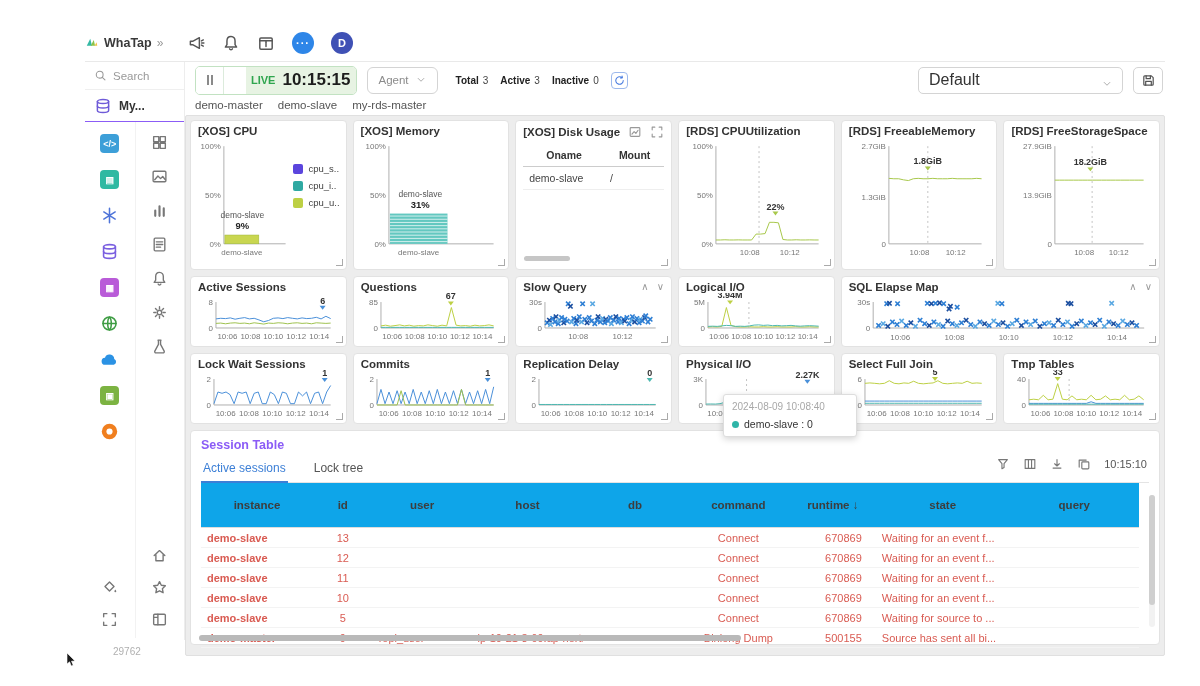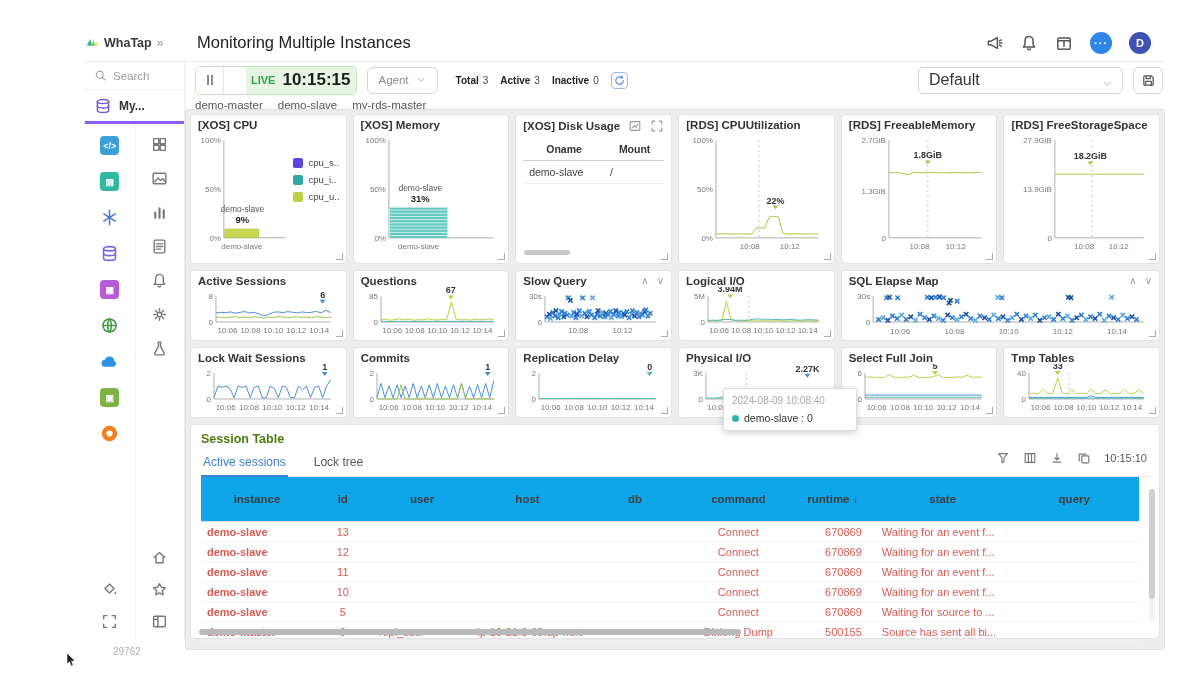--- a/index.html
+++ b/index.html
@@ -12,21 +12,21 @@
   .logo-chev{color:#9a9a9a;font-size:12px;}
   .page-title{font-size:16.5px;font-weight:500;color:#222;margin-left:10px;flex:1;}
   .hdr-icons{display:flex;align-items:center;gap:17px;padding-right:14px;}
   .hicon{width:18px;height:18px;color:#555;}
   .chat-bubble{width:22px;height:22px;border-radius:50%;background:#2e86e8;color:#fff;display:flex;align-items:center;justify-content:center;font-weight:bold;font-size:11px;letter-spacing:1px;}
   .avatar{width:22px;height:22px;border-radius:50%;background:#3f51b5;color:#fff;display:flex;align-items:center;justify-content:center;font-weight:bold;font-size:11px;}
   
   .sidebar{position:absolute;left:85px;top:62px;width:100px;height:578px;border-right:1px solid #ededed;box-sizing:border-box;}
   .sb-search{height:27px;border-bottom:1px solid #efefef;display:flex;align-items:center;gap:6px;padding:0 9px;color:#999;font-size:11.5px;}
   .sb-search .hicon{width:13px;height:13px;color:#999;}
-  .sb-my{height:31px;border-bottom:3px solid #8b5cf6;display:flex;align-items:center;gap:7px;padding:0 9px;font-weight:bold;font-size:12px;color:#333;text-align:right;}
+  .sb-my{height:31px;border-bottom:1px solid #8b5cf6;display:flex;align-items:center;gap:7px;padding:0 9px;font-weight:bold;font-size:12px;color:#333;text-align:right;}
   .sb-my .picon{width:18px;height:18px;color:#6f5bd8;}
   .sb-rails{display:flex;height:516px;}
   .rail{width:50%;display:flex;flex-direction:column;align-items:center;padding-top:12px;gap:17px;box-sizing:border-box;}
   .rail-right{border-left:1px solid #f2f2f2;}
   .prod-sq{width:19px;height:19px;border-radius:4px;color:#fff;display:flex;align-items:center;justify-content:center;font-size:9px;font-weight:bold;}
   .picon{width:19px;height:19px;display:block;}
   .micon{width:17px;height:17px;color:#777;display:block;}
   .rail-bottom{margin-top:auto;display:flex;flex-direction:column;align-items:center;gap:15px;padding-bottom:10px;}
   .sb-count{position:absolute;left:113px;top:646px;color:#b0b0b0;font-size:10px;}
   
@@ -44,21 +44,21 @@
   .stat span{margin-left:4px;color:#444;}
   .refresh-btn{width:17px;height:17px;color:#4a7de0;border:1px solid #9db9ec;border-radius:4px;display:flex;align-items:center;justify-content:center;padding:1px;box-sizing:border-box;}
   .tb-spacer{flex:1;}
   .view-select{width:205px;height:27px;border:1px solid #d4d4d4;border-radius:5px;display:flex;align-items:center;padding:0 10px;font-size:16px;color:#333;background:#fff;box-sizing:border-box;}
   .view-select .hicon{width:10px;height:10px;color:#999;}
   .vs-label{flex:1;}
   .save-btn{width:30px;height:27px;border:1px solid #d4d4d4;border-radius:5px;display:flex;align-items:center;justify-content:center;color:#9a9a9a;background:#fff;box-sizing:border-box;}
   .save-btn .hicon{width:15px;height:15px;}
   .tags-row{position:absolute;left:195px;top:99px;display:flex;gap:15px;font-size:11.5px;color:#555;}
   
-  .dashboard{position:absolute;left:185px;top:109px;width:980px;height:541px;background:#ededed;border:1px solid #e0e0e0;border-radius:2px;padding:4px;box-sizing:border-box;}
+  .dashboard{position:absolute;left:185px;top:115px;width:980px;height:541px;background:#ededed;border:1px solid #e0e0e0;border-radius:2px;padding:4px;box-sizing:border-box;}
   .row{display:grid;grid-template-columns:repeat(6,1fr);gap:6px;margin-bottom:6px;}
   .card{background:#fff;border:1px solid #e2e2e2;border-radius:4px;position:relative;padding:4px 7px;box-sizing:border-box;}
   .row1 .card{height:150px;}
   .row23 .card{height:71px;}
   .card-title{font-size:11.5px;font-weight:bold;color:#333;white-space:nowrap;overflow:hidden;}
   .spark-lg{width:100%;height:120px;display:block;}
   .spark-cpu{width:68%;height:120px;display:block;}
   .spark-sm{width:100%;height:48px;display:block;}
   .rsz{position:absolute;right:3px;bottom:3px;width:6px;height:6px;border-right:1.5px solid #aaa;border-bottom:1.5px solid #aaa;}
   .legend{position:absolute;right:6px;top:42px;display:flex;flex-direction:column;gap:6px;}
@@ -76,21 +76,21 @@
   .dt-c2{width:42%;padding-left:6px;white-space:nowrap;overflow:hidden;}
   .dt-head .dt-c1,.dt-head .dt-c2{text-align:center;padding-left:0;}
   .disk-thumb{position:absolute;left:8px;bottom:8px;width:46px;height:5px;background:#c6c6c6;border-radius:3px;}
   
   .pio-tip{position:absolute;left:44px;top:40px;width:116px;background:#fff;border:1px solid #ddd;border-radius:3px;box-shadow:0 2px 7px rgba(0,0,0,.18);padding:6px 8px;z-index:30;}
   .tip-date{color:#a8a8a8;font-size:10px;}
   .tip-row{display:flex;align-items:center;gap:5px;margin-top:6px;color:#333;font-size:10.5px;}
   .tip-dot{width:7px;height:7px;border-radius:50%;background:#2fb5a8;}
   
   .session-card{background:#fff;border:1px solid #e2e2e2;border-radius:4px;position:relative;height:215px;padding:7px 10px;box-sizing:border-box;}
-  .st-title{font-weight:bold;font-size:12.5px;color:#4d7c0f;}
+  .st-title{font-weight:bold;font-size:12.5px;color:#8b5cf6;}
   .st-tabs{display:flex;gap:24px;margin-top:5px;border-bottom:1px solid #e4e4e4;position:relative;}
   .tab{font-size:12px;padding:4px 2px 6px;color:#555;}
   .tab.active{color:#3c7fd6;border-bottom:2px solid #3c7fd6;margin-bottom:-1px;}
   .st-tools{position:absolute;right:2px;top:0;display:flex;gap:13px;align-items:center;color:#666;}
   .st-tools .hicon{width:14px;height:14px;color:#777;}
   .st-time{font-size:11px;color:#555;}
   table.sess{width:calc(100% - 10px);border-collapse:collapse;margin-top:0;table-layout:fixed;}
   table.sess th{font-size:11.5px;font-weight:bold;color:#3d3d3d;text-align:center;padding:16px 4px;border-bottom:1px solid #ddd;background:#0ea5e9;}
   table.sess td{font-size:11px;color:#d95b52;padding:3.5px 6px;border-bottom:1px solid #f3f3f3;white-space:nowrap;overflow:hidden;}
   table.sess td.c-instance{font-weight:bold;}
@@ -112,21 +112,20 @@
       <span class="logo-mark">
         <svg width="14" height="14" viewBox="0 0 16 16">
             <path d="M2 11 L6 3 L8 11 Z" fill="#35b9a5"></path>
             <path d="M6.5 11 L10 4.5 L11.5 11 Z" fill="#8bc34a"></path>
             <path d="M11 11 L13.2 7 L14 11 Z" fill="#f0c040"></path>
           </svg>
       </span>
       <span class="logo-text">WhaTap</span>
       <span class="logo-chev">»</span>
     </div>
-    <div class="page-title">Monitoring Multiple Instances</div>
     <div class="hdr-icons">
       <span class="hicon"><svg viewBox="0 0 16 16" width="100%" height="100%" fill="none" stroke="currentColor" stroke-width="1.3" stroke-linecap="round" stroke-linejoin="round">
             <path d="M3 6.5v3h2l6 3.2V3.3L5 6.5H3z"></path>
             <path d="M12.8 6.2l1.7-.9M12.8 9.8l1.7.9M13 8h2"></path>
           </svg></span>
       <span class="hicon"><svg viewBox="0 0 16 16" width="100%" height="100%" fill="none" stroke="currentColor" stroke-width="1.3" stroke-linecap="round" stroke-linejoin="round">
             <path d="M8 2.2c-2.4 0-3.6 1.8-3.6 4v3.3L3 11.6h10l-1.4-2.1V6.2c0-2.2-1.2-4-3.6-4z"></path>
             <path d="M6.7 13.2a1.4 1.4 0 0 0 2.6 0"></path>
           </svg></span>
       <span class="hicon"><svg viewBox="0 0 16 16" width="100%" height="100%" fill="none" stroke="currentColor" stroke-width="1.3" stroke-linecap="round" stroke-linejoin="round">

